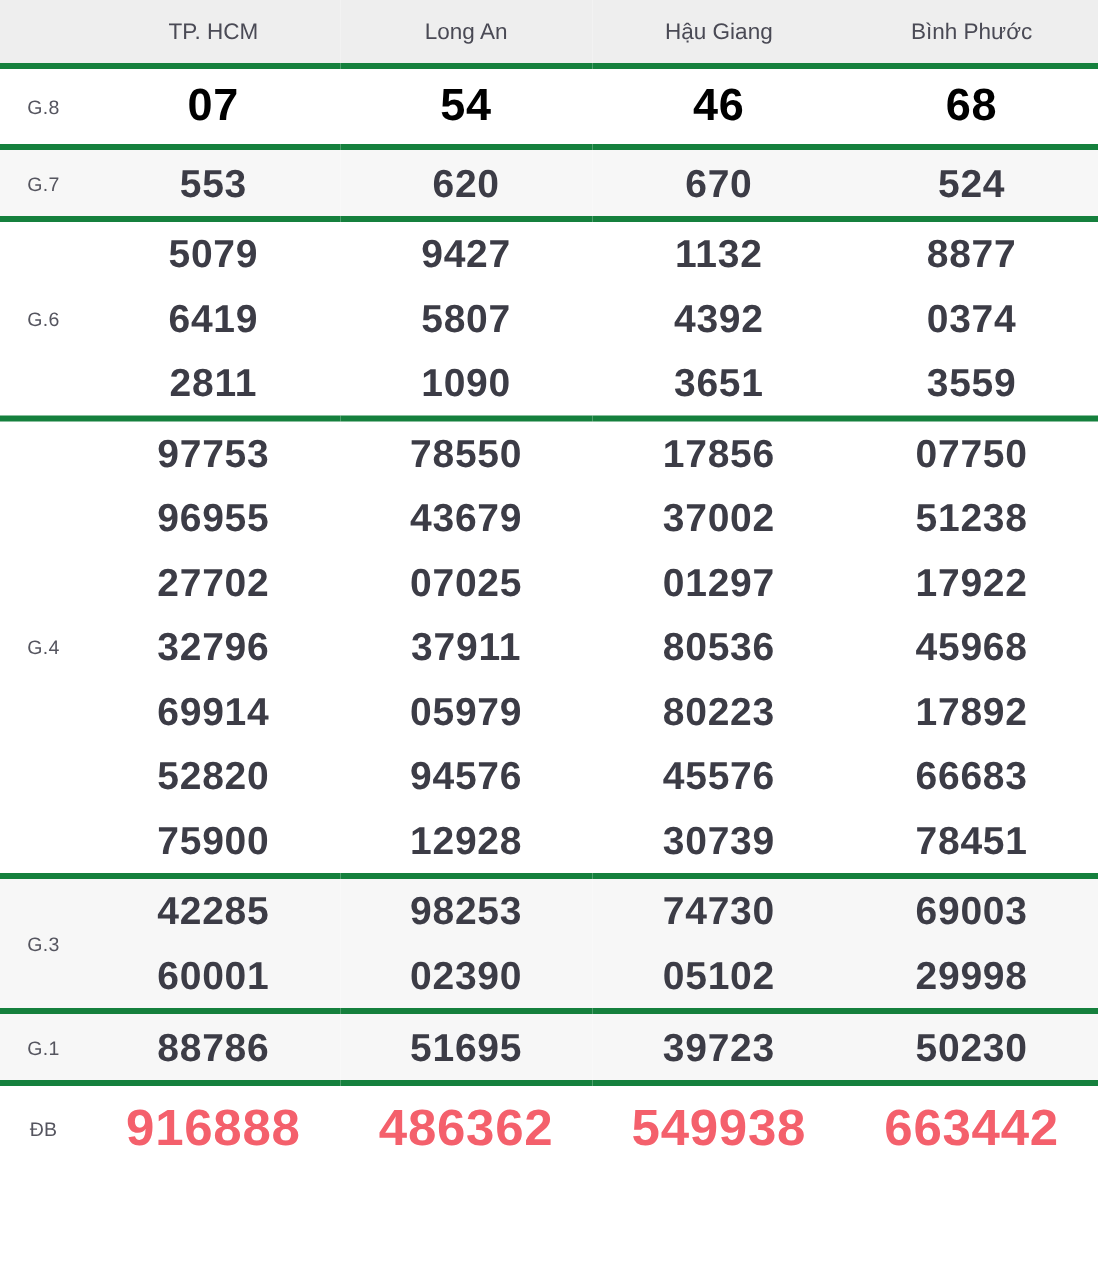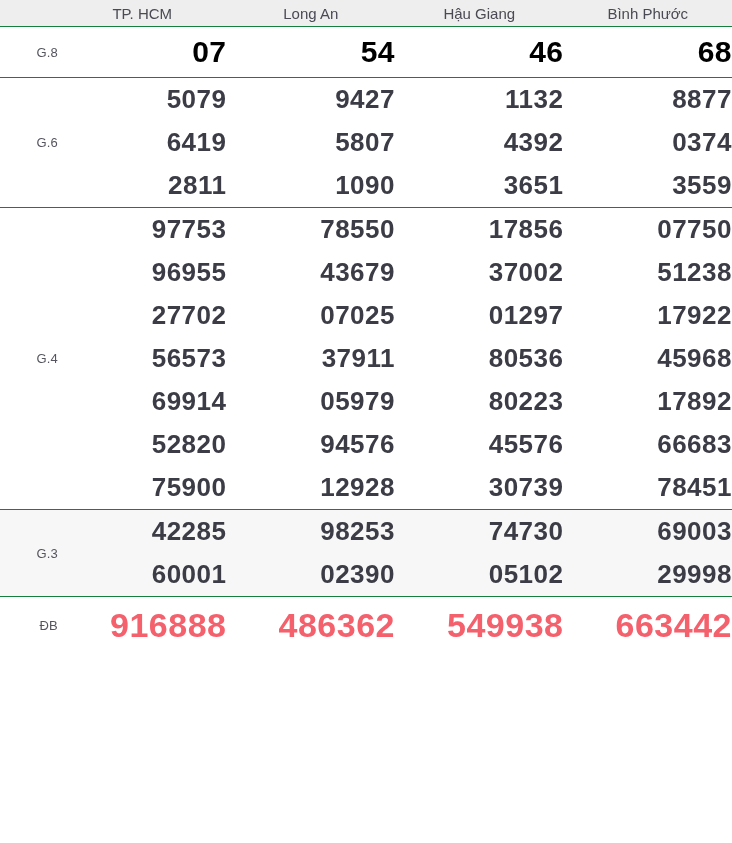--- a/index.html
+++ b/index.html
@@ -20,34 +20,34 @@
     table-layout: fixed;
   }
   .lottery-table col.label-col { width: 58px; }
   .lottery-table col.prov-col { width: 168.5px; }
 
   .head-row th {
     background: #eeeeee;
     font-size: 15px;
     font-weight: normal;
     color: #4a4a55;
-    height: 26px;
+    height: 42px;
     padding: 0;
     text-align: center;
     vertical-align: middle;
     border: none;
   }
   .head-row th.corner {
     background: #eeeeee;
   }
 
   tbody tr td {
-    border-top: 1px solid #15803d;
+    border-top: 4px solid #15803d;
     padding: 0;
-    text-align: right;
+    text-align: center;
     vertical-align: middle;
   }
   tbody tr.shade td {
     background: #f7f7f7;
   }
   tbody tr.plain td {
     background: #ffffff;
   }
   td.lbl {
     font-size: 13px;
@@ -120,20 +120,35 @@
           <span class="n">54</span>
         </td>
       <td class="nums">
           <span class="n">46</span>
         </td>
       <td class="nums">
           <span class="n">68</span>
         </td>
     </tr>
 
+    <tr class="shade g7">
+      <td class="lbl">G.7</td>
+      <td class="nums">
+          <span class="n">553</span>
+        </td>
+      <td class="nums">
+          <span class="n">620</span>
+        </td>
+      <td class="nums">
+          <span class="n">670</span>
+        </td>
+      <td class="nums">
+          <span class="n">524</span>
+        </td>
+    </tr>
 
     <tr class="plain g6">
       <td class="lbl">G.6</td>
       <td class="nums">
         <span class="n">5079</span>
         <span class="n">6419</span>
         <span class="n">2811</span>
       </td>
       <td class="nums">
         <span class="n">9427</span>
@@ -152,21 +167,21 @@
       </td>
     </tr>
 
 
     <tr class="plain g4">
       <td class="lbl">G.4</td>
       <td class="nums">
         <span class="n">97753</span>
         <span class="n">96955</span>
         <span class="n">27702</span>
-        <span class="n">56573</span>
+        <span class="n">32796</span>
         <span class="n">69914</span>
         <span class="n">52820</span>
         <span class="n">75900</span>
       </td>
       <td class="nums">
         <span class="n">78550</span>
         <span class="n">43679</span>
         <span class="n">07025</span>
         <span class="n">37911</span>
         <span class="n">05979</span>
@@ -207,20 +222,35 @@
         <span class="n">74730</span>
         <span class="n">05102</span>
       </td>
       <td class="nums">
         <span class="n">69003</span>
         <span class="n">29998</span>
       </td>
     </tr>
 
 
+    <tr class="shade g1">
+      <td class="lbl">G.1</td>
+      <td class="nums">
+          <span class="n">88786</span>
+        </td>
+      <td class="nums">
+          <span class="n">51695</span>
+        </td>
+      <td class="nums">
+          <span class="n">39723</span>
+        </td>
+      <td class="nums">
+          <span class="n">50230</span>
+        </td>
+    </tr>
 
     <tr class="plain db">
       <td class="lbl">ĐB</td>
       <td class="nums">
           <span class="n">916888</span>
         </td>
       <td class="nums">
           <span class="n">486362</span>
         </td>
       <td class="nums">

